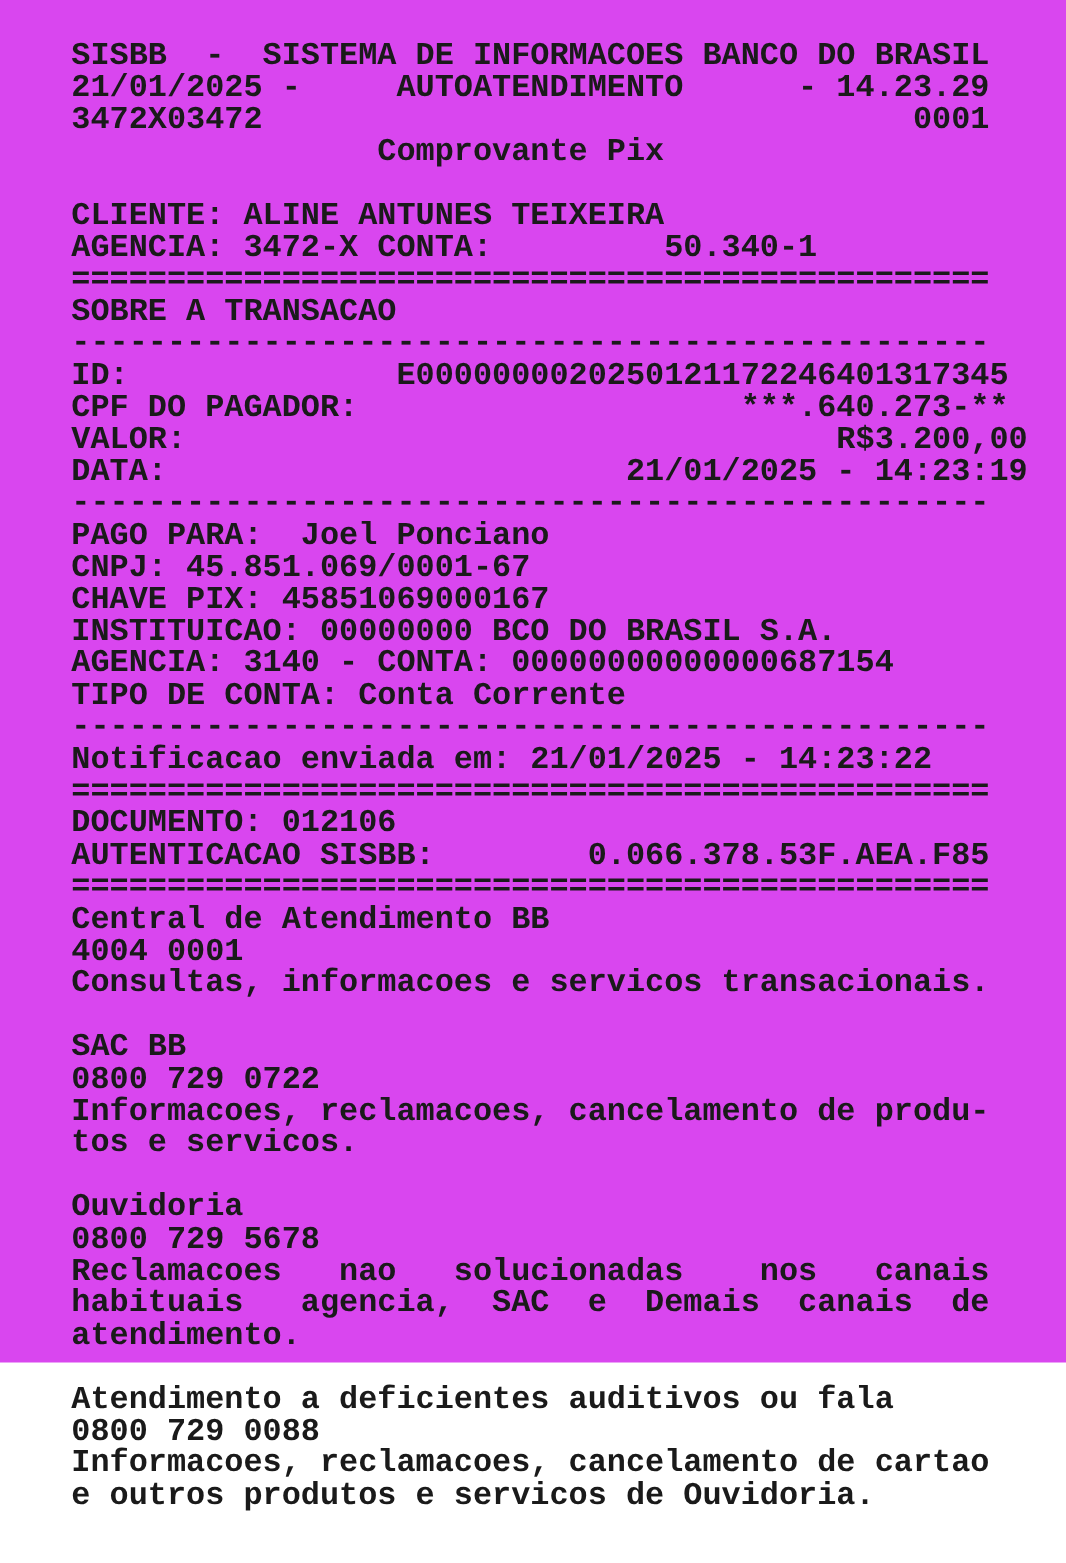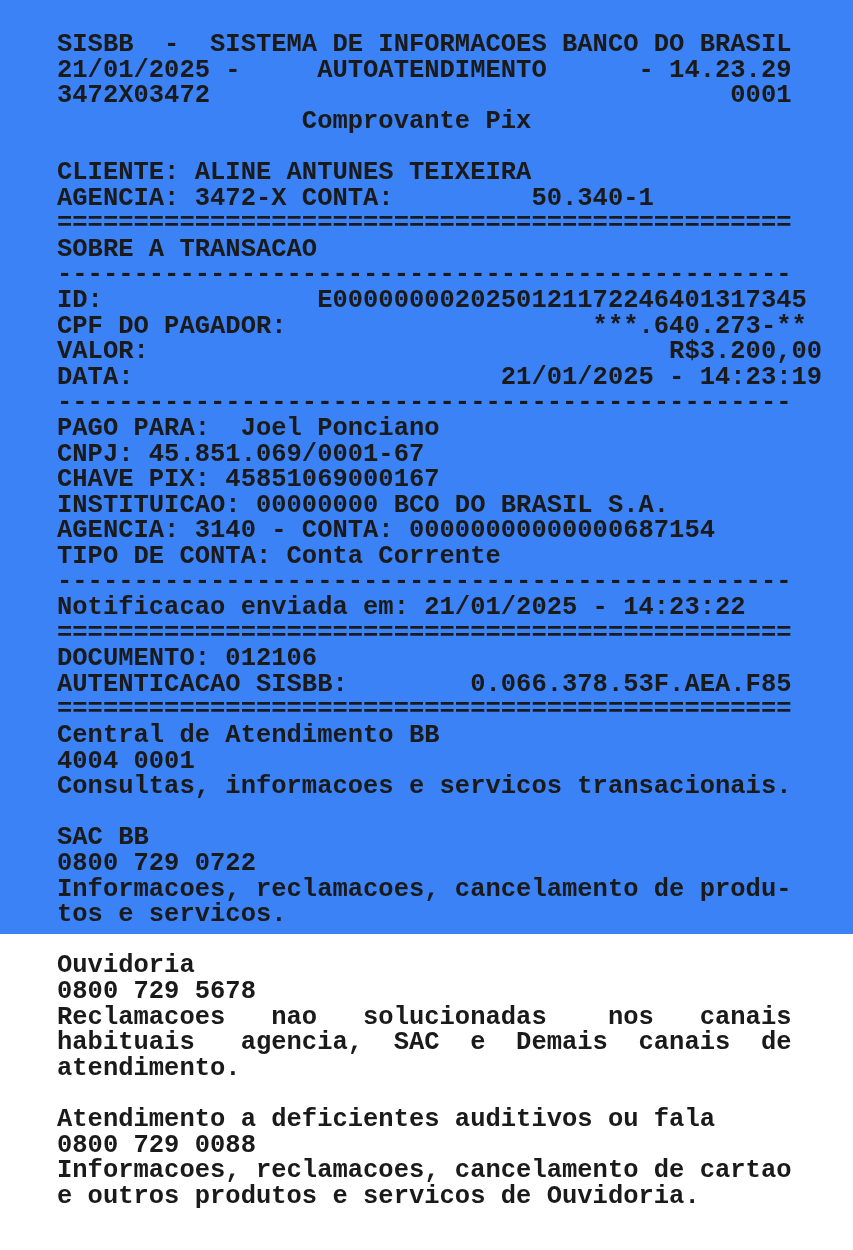--- a/index.html
+++ b/index.html
@@ -8,22 +8,22 @@
   }
   body {
     width: 853px;
     height: 1250px;
     background: #ffffff;
     overflow: hidden;
   }
   .page {
     position: relative;
     width: 853px;
-    height: 934px;
-    background: #3b82f6;
+    height: 1090px;
+    background: #d946ef;
   }
   .receipt {
     position: absolute;
     left: 57px;
     top: 32px;
     margin: 0;
     font-family: "Liberation Mono", "DejaVu Sans Mono", monospace;
     font-size: 25.5px;
     font-weight: bold;
     line-height: 25.6px;

